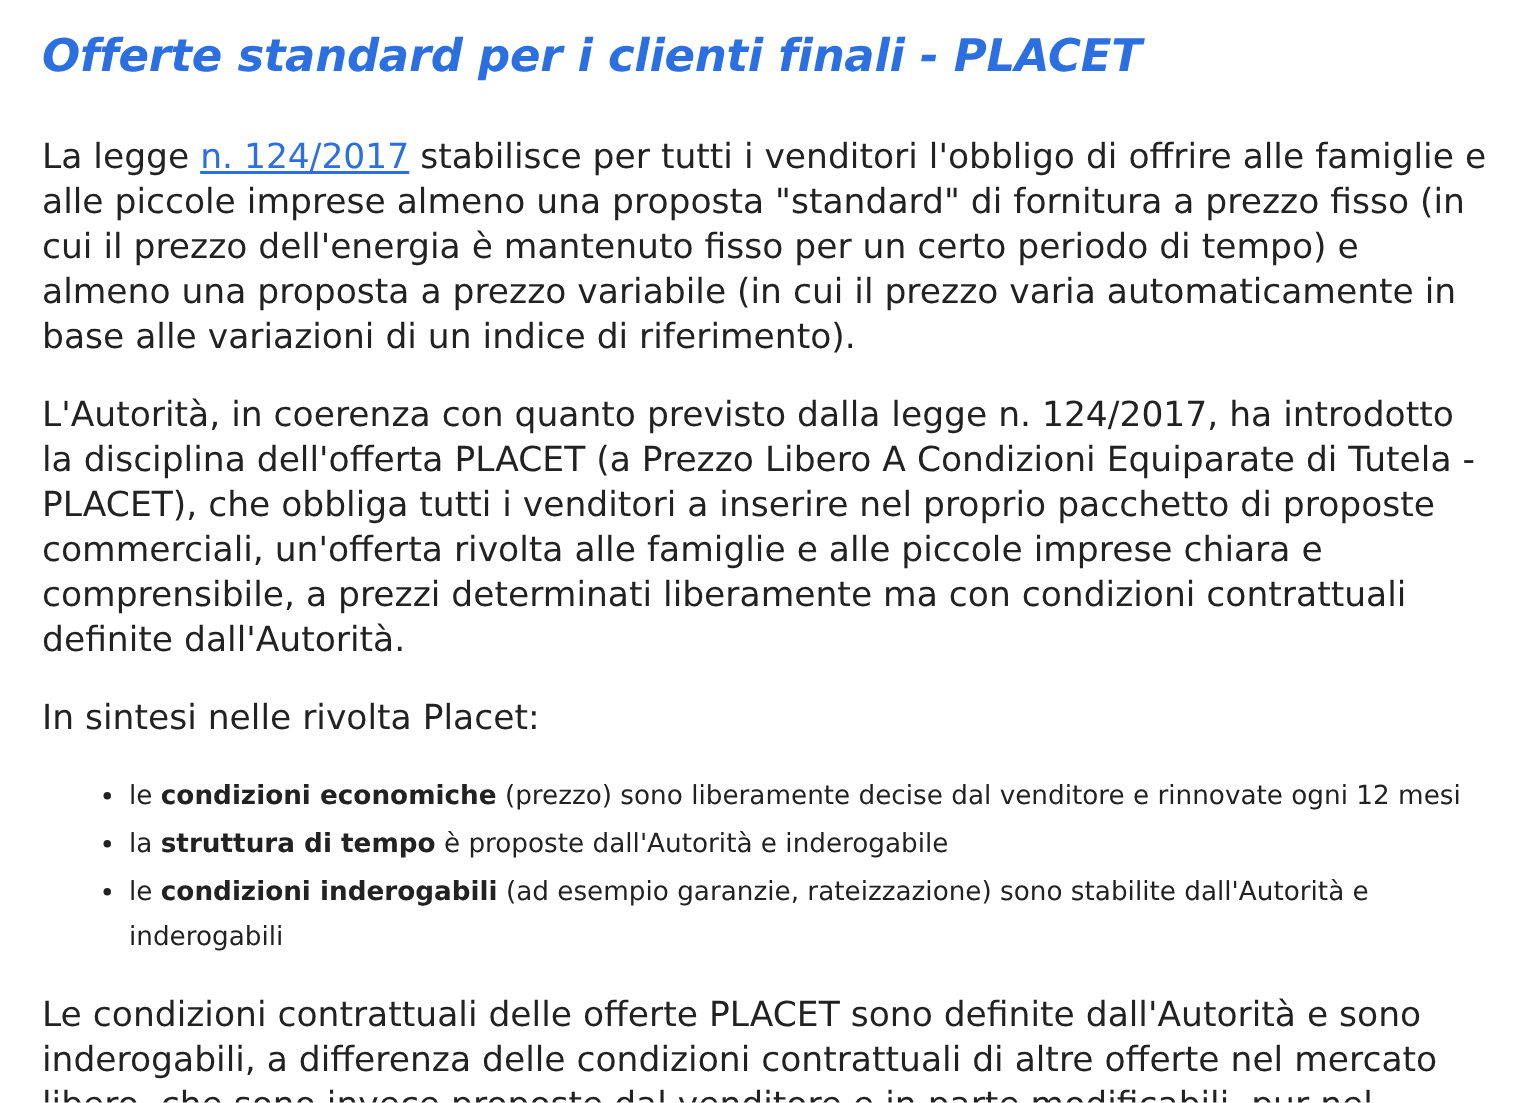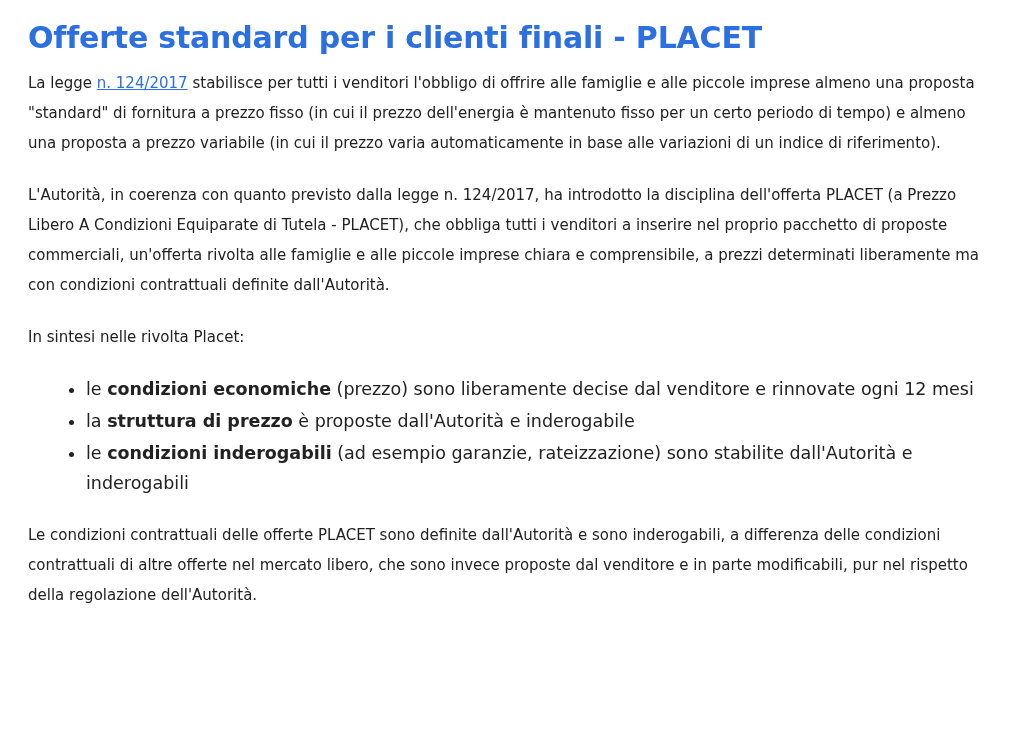--- a/index.html
+++ b/index.html
@@ -18,25 +18,26 @@
     padding: 14px 30px 0 28px;
     box-sizing: border-box;
     width: 1024px;
   }
   h1.title {
     font-family: "DejaVu Sans", sans-serif;
     font-size: 30px;
     line-height: 1.2;
     font-weight: bold;
     color: #2b6fe0;
-    margin: 6px 0 12px 0;
+    margin: 6px 0 34px 0;
     letter-spacing: -0.2px;
+    font-style: italic;
   }
   p.para {
-    font-size: 15px;
+    font-size: 23px;
     line-height: 30px;
     margin: 0 0 22px 0;
     color: #222222;
     max-width: 968px;
   }
   p.para.tight {
     margin-bottom: 0;
   }
   a.inline-link {
     color: #2b6fe0;
@@ -65,20 +66,20 @@
   <h1 class="title">Offerte standard per i clienti finali - PLACET</h1>
 
   <p class="para"><span>La legge </span><a class="inline-link" href="#">n. 124/2017</a><span> stabilisce per tutti i venditori l'obbligo di offrire alle famiglie e alle piccole imprese almeno una proposta "standard" di fornitura a prezzo fisso (in cui il prezzo dell'energia è mantenuto fisso per un certo periodo di tempo) e almeno una proposta a prezzo variabile (in cui il prezzo varia automaticamente in base alle variazioni di un indice di riferimento).</span></p>
 
   <p class="para">L'Autorità, in coerenza con quanto previsto dalla legge n. 124/2017, ha introdotto la disciplina dell'offerta PLACET (a Prezzo Libero A Condizioni Equiparate di Tutela - PLACET), che obbliga tutti i venditori a inserire nel proprio pacchetto di proposte commerciali, un'offerta rivolta alle famiglie e alle piccole imprese chiara e comprensibile, a prezzi determinati liberamente ma con condizioni contrattuali definite dall'Autorità.</p>
 
   <p class="para">In sintesi nelle rivolta Placet:</p>
 
   <ul class="bullets">
     <li><span>le </span><strong>condizioni economiche</strong><span> (prezzo) sono liberamente decise dal venditore e rinnovate ogni 12 mesi</span></li>
-    <li><span>la </span><strong>struttura di prezzo</strong><span> è proposte dall'Autorità e inderogabile</span></li>
+    <li><span>la </span><strong>struttura di tempo</strong><span> è proposte dall'Autorità e inderogabile</span></li>
     <li><span>le </span><strong>condizioni inderogabili</strong><span> (ad esempio garanzie, rateizzazione) sono stabilite dall'Autorità e inderogabili</span></li>
   </ul>
 
 
   <p class="para">Le condizioni contrattuali delle offerte PLACET sono definite dall'Autorità e sono inderogabili, a differenza delle condizioni contrattuali di altre offerte nel mercato libero, che sono invece proposte dal venditore e in parte modificabili, pur nel rispetto della regolazione dell'Autorità.</p>
 
 </div>
 
 </body></html>

